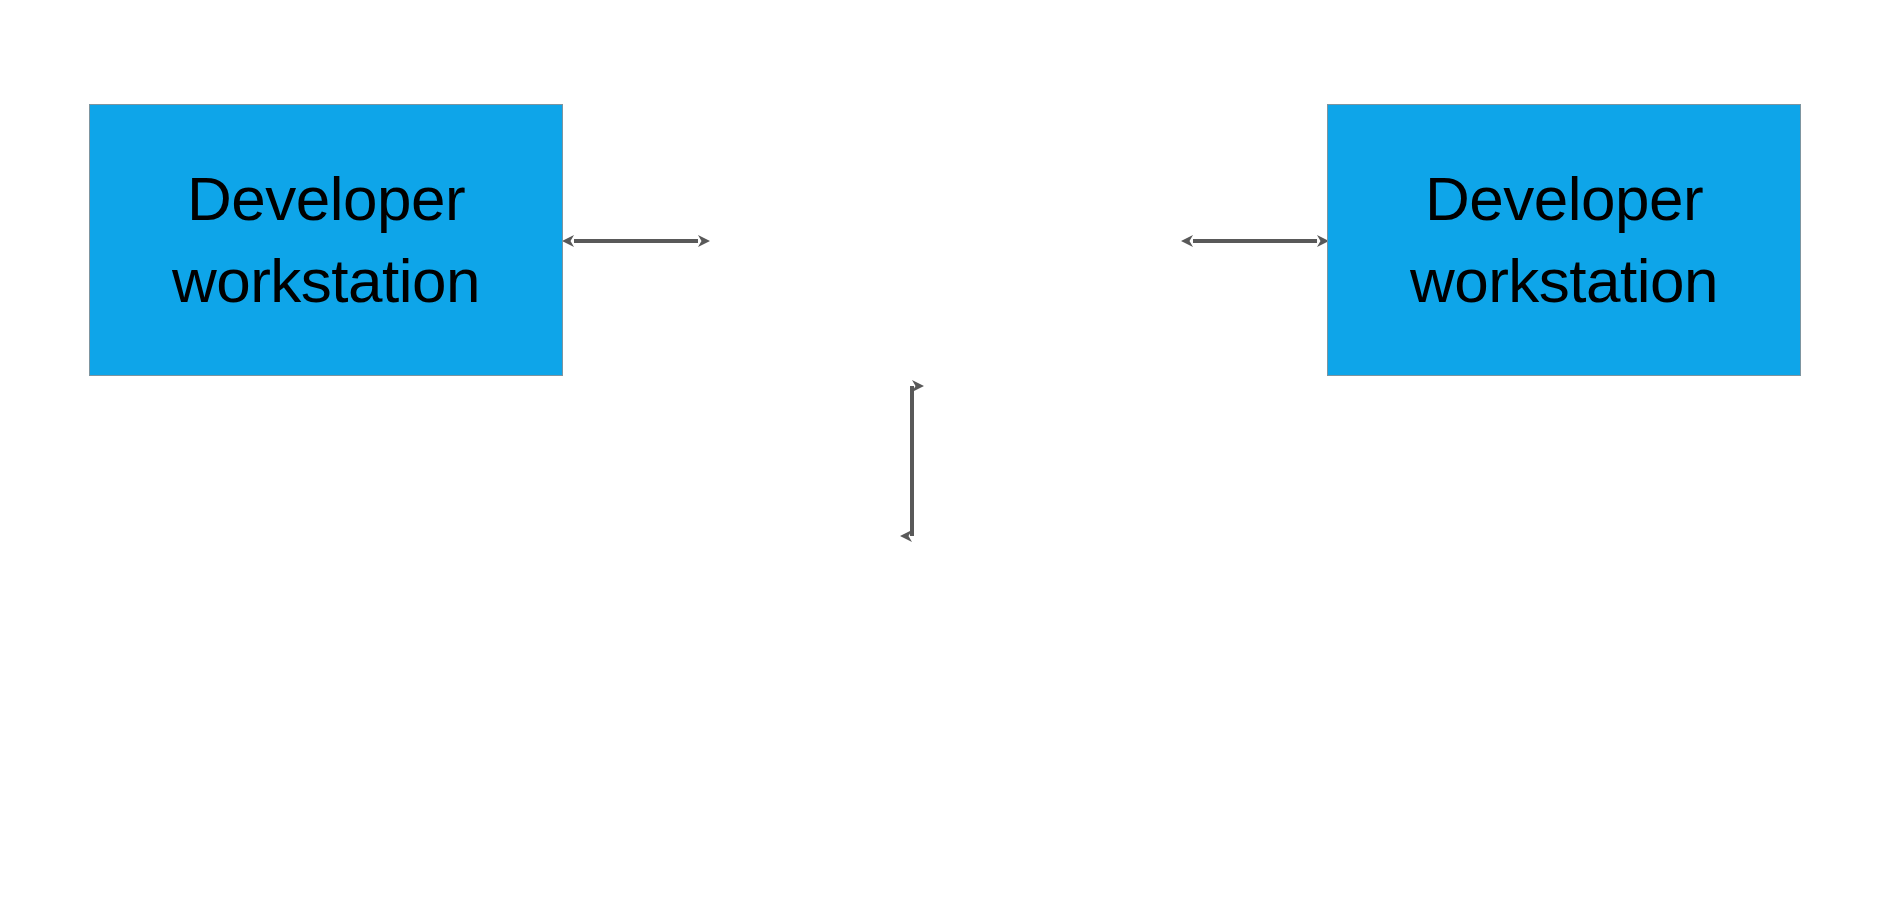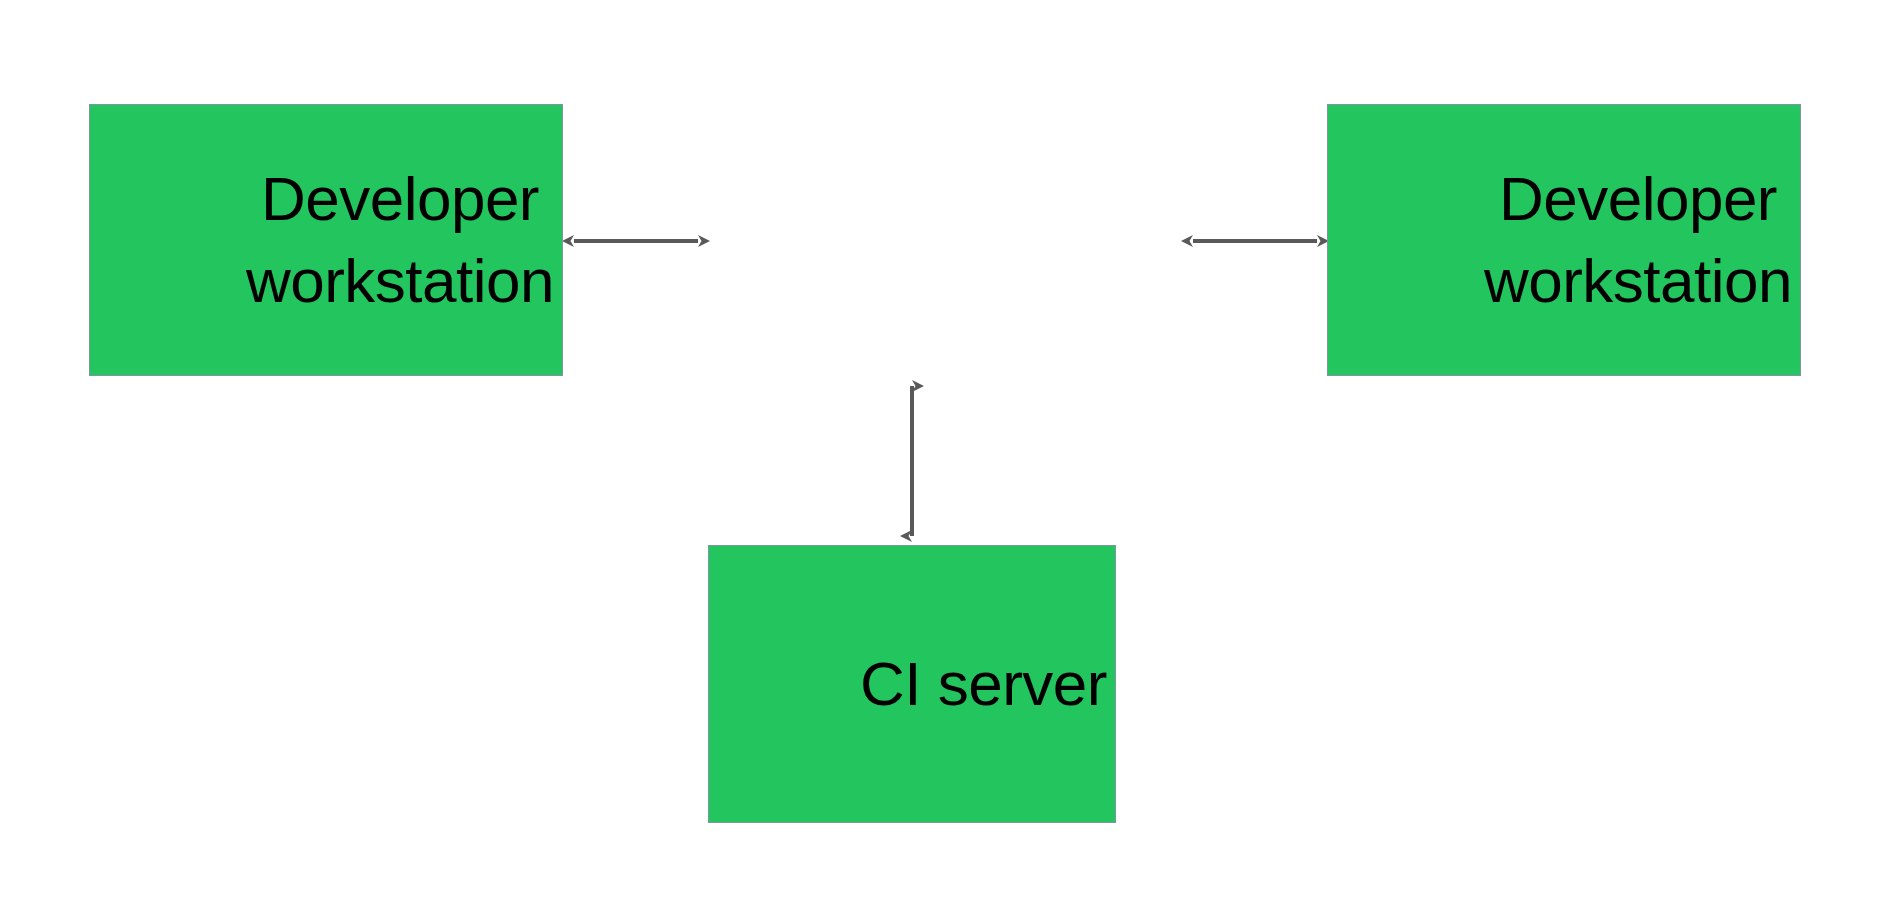--- a/index.html
+++ b/index.html
@@ -14,25 +14,25 @@
   #canvas {
     position: relative;
     width: 1900px;
     height: 922px;
     background: #ffffff;
     overflow: hidden;
   }
   .node {
     position: absolute;
     box-sizing: border-box;
-    background: #22c55e;
+    background: #0ea5e9;
     border: 1px solid #7d95a0;
     display: flex;
     align-items: center;
-    justify-content: flex-end;
+    justify-content: center;
     text-align: center;
   }
   .node-label {
     font-family: "Liberation Sans", sans-serif;
     font-size: 62px;
     line-height: 1.32;
     color: #000000;
     letter-spacing: -0.5px;
     font-weight: 400;
     white-space: pre-line;
@@ -130,17 +130,14 @@
     <span class="node-label">Developer
 workstation</span>
   </div>
 
 
   <div class="node" id="node-dev-right">
     <span class="node-label">Developer
 workstation</span>
   </div>
 
-  <div class="node" id="node-ci-server">
-    <span class="node-label">CI server</span>
-  </div>
 
 </div>
 
 </body></html>

